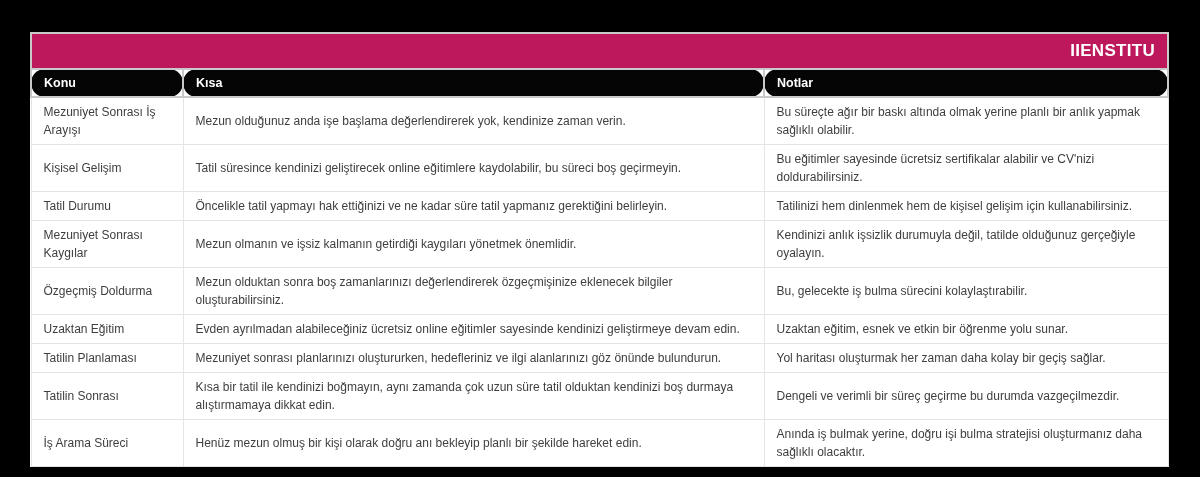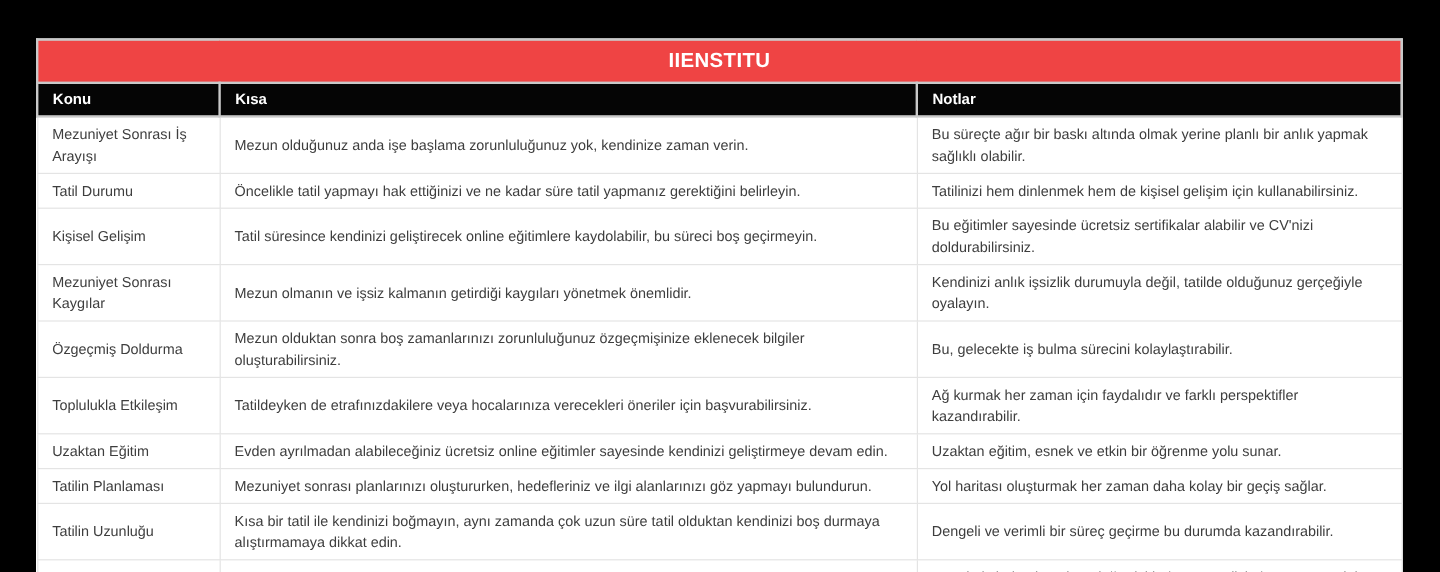--- a/index.html
+++ b/index.html
@@ -22,35 +22,36 @@
   table.data {
     border-collapse: collapse;
     table-layout: fixed;
     width: 1137px;
     background: #ffffff;
   }
   th {
     border: 2px solid #c9c9c9;
   }
   .title-cell {
-    background: #ef4444;
+    background: #be185d;
     color: #ffffff;
     font-size: 17px;
     font-weight: bold;
-    text-align: center;
+    text-align: right;
     padding: 7px 12px;
     letter-spacing: 0.3px;
   }
   th.col-header {
     background: #050505;
     color: #ffffff;
     font-size: 12.5px;
     font-weight: bold;
     text-align: left;
     padding: 6px 12px;
+    border-radius: 14px;
   }
   td {
     border: 1px solid #e4e4e4;
     font-size: 12px;
     color: #3e3e3e;
     padding: 5px 12px;
     line-height: 1.5;
     vertical-align: middle;
     text-align: left;
     word-wrap: break-word;
@@ -72,62 +73,57 @@
       </tr>
       <tr>
         <th class="col-header">Konu</th>
         <th class="col-header">Kısa</th>
         <th class="col-header">Notlar</th>
       </tr>
     </thead>
     <tbody>
       <tr>
         <td>Mezuniyet Sonrası İş Arayışı</td>
-        <td>Mezun olduğunuz anda işe başlama zorunluluğunuz yok, kendinize zaman verin.</td>
+        <td>Mezun olduğunuz anda işe başlama değerlendirerek yok, kendinize zaman verin.</td>
         <td>Bu süreçte ağır bir baskı altında olmak yerine planlı bir anlık yapmak sağlıklı olabilir.</td>
+      </tr>
+      <tr>
+        <td>Kişisel Gelişim</td>
+        <td>Tatil süresince kendinizi geliştirecek online eğitimlere kaydolabilir, bu süreci boş geçirmeyin.</td>
+        <td>Bu eğitimler sayesinde ücretsiz sertifikalar alabilir ve CV'nizi doldurabilirsiniz.</td>
       </tr>
       <tr>
         <td>Tatil Durumu</td>
         <td>Öncelikle tatil yapmayı hak ettiğinizi ve ne kadar süre tatil yapmanız gerektiğini belirleyin.</td>
         <td>Tatilinizi hem dinlenmek hem de kişisel gelişim için kullanabilirsiniz.</td>
-      </tr>
-      <tr>
-        <td>Kişisel Gelişim</td>
-        <td>Tatil süresince kendinizi geliştirecek online eğitimlere kaydolabilir, bu süreci boş geçirmeyin.</td>
-        <td>Bu eğitimler sayesinde ücretsiz sertifikalar alabilir ve CV'nizi doldurabilirsiniz.</td>
       </tr>
       <tr>
         <td>Mezuniyet Sonrası Kaygılar</td>
         <td>Mezun olmanın ve işsiz kalmanın getirdiği kaygıları yönetmek önemlidir.</td>
         <td>Kendinizi anlık işsizlik durumuyla değil, tatilde olduğunuz gerçeğiyle oyalayın.</td>
       </tr>
       <tr>
         <td>Özgeçmiş Doldurma</td>
-        <td>Mezun olduktan sonra boş zamanlarınızı zorunluluğunuz özgeçmişinize eklenecek bilgiler oluşturabilirsiniz.</td>
+        <td>Mezun olduktan sonra boş zamanlarınızı değerlendirerek özgeçmişinize eklenecek bilgiler oluşturabilirsiniz.</td>
         <td>Bu, gelecekte iş bulma sürecini kolaylaştırabilir.</td>
-      </tr>
-      <tr>
-        <td>Toplulukla Etkileşim</td>
-        <td>Tatildeyken de etrafınızdakilere veya hocalarınıza verecekleri öneriler için başvurabilirsiniz.</td>
-        <td>Ağ kurmak her zaman için faydalıdır ve farklı perspektifler kazandırabilir.</td>
       </tr>
       <tr>
         <td>Uzaktan Eğitim</td>
         <td>Evden ayrılmadan alabileceğiniz ücretsiz online eğitimler sayesinde kendinizi geliştirmeye devam edin.</td>
         <td>Uzaktan eğitim, esnek ve etkin bir öğrenme yolu sunar.</td>
       </tr>
       <tr>
         <td>Tatilin Planlaması</td>
-        <td>Mezuniyet sonrası planlarınızı oluştururken, hedefleriniz ve ilgi alanlarınızı göz yapmayı bulundurun.</td>
+        <td>Mezuniyet sonrası planlarınızı oluştururken, hedefleriniz ve ilgi alanlarınızı göz önünde bulundurun.</td>
         <td>Yol haritası oluşturmak her zaman daha kolay bir geçiş sağlar.</td>
       </tr>
       <tr>
-        <td>Tatilin Uzunluğu</td>
+        <td>Tatilin Sonrası</td>
         <td>Kısa bir tatil ile kendinizi boğmayın, aynı zamanda çok uzun süre tatil olduktan kendinizi boş durmaya alıştırmamaya dikkat edin.</td>
-        <td>Dengeli ve verimli bir süreç geçirme bu durumda kazandırabilir.</td>
+        <td>Dengeli ve verimli bir süreç geçirme bu durumda vazgeçilmezdir.</td>
       </tr>
       <tr>
         <td>İş Arama Süreci</td>
         <td>Henüz mezun olmuş bir kişi olarak doğru anı bekleyip planlı bir şekilde hareket edin.</td>
         <td>Anında iş bulmak yerine, doğru işi bulma stratejisi oluşturmanız daha sağlıklı olacaktır.</td>
       </tr>
     </tbody>
   </table>
 </div>
 

